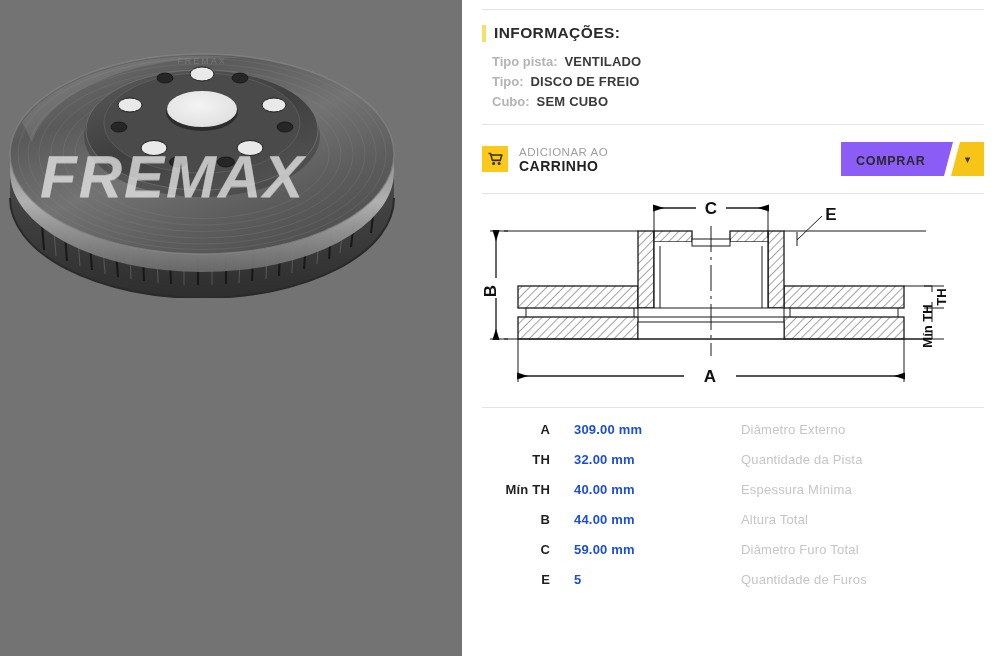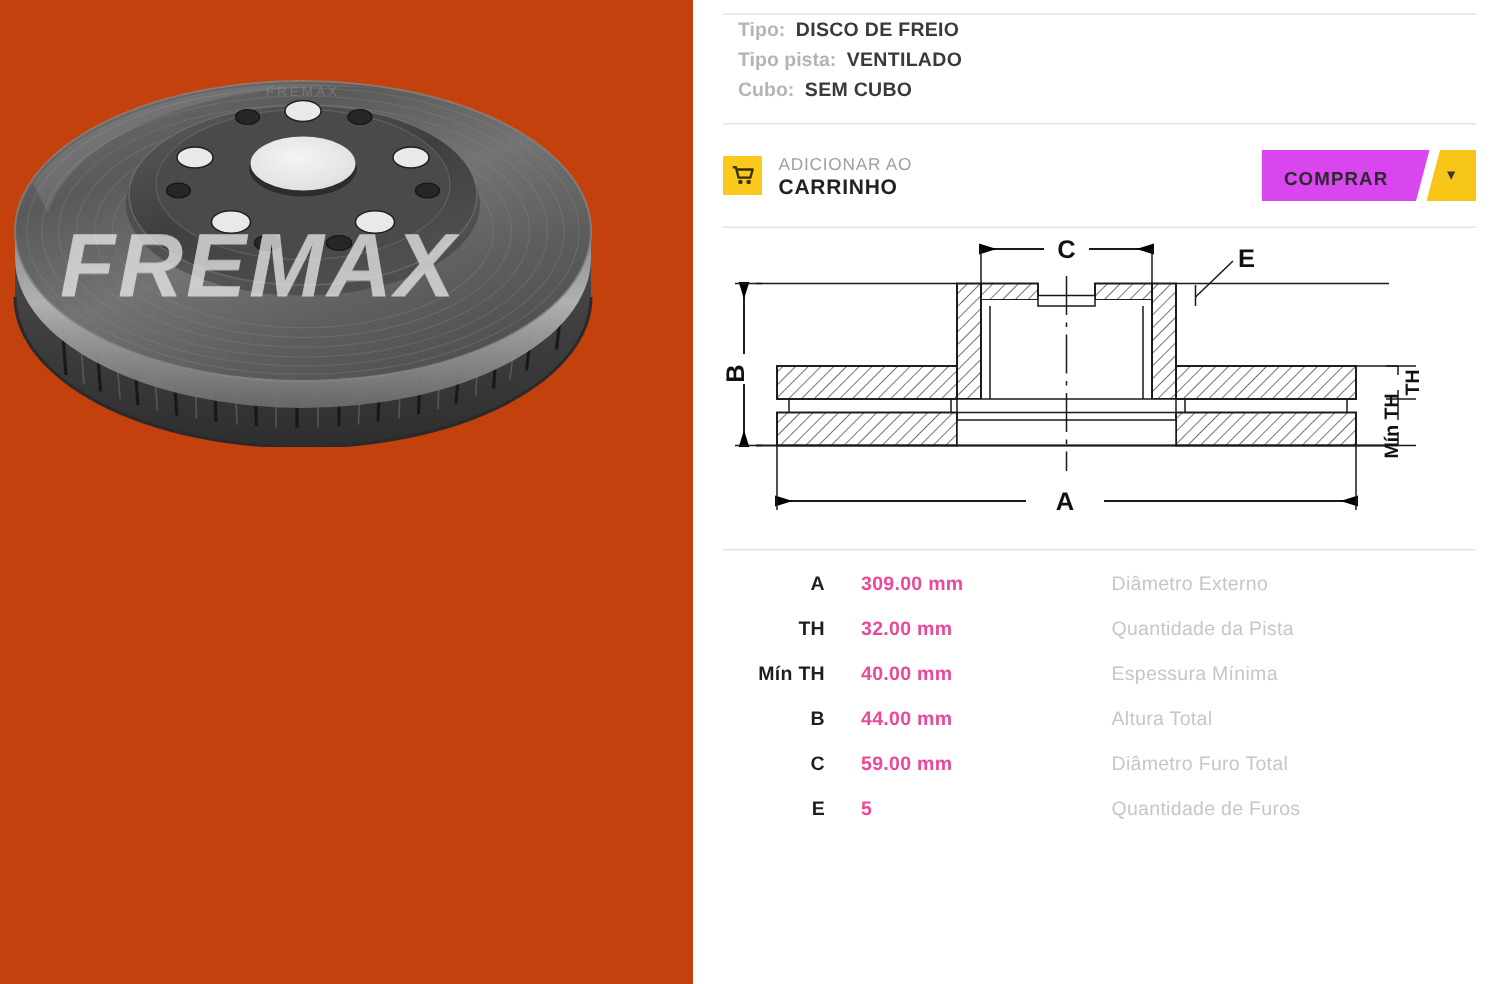--- a/index.html
+++ b/index.html
@@ -8,21 +8,21 @@
     background: #ffffff;
     font-family: "Liberation Sans", sans-serif;
     overflow: hidden;
   }
   .page { position: relative; width: 1001px; height: 656px; display: flex; }
 
   
   .photo-pane {
     position: relative;
     width: 462px; height: 656px;
-    background: #c2410c;
+    background: #737373;
     flex: 0 0 462px;
   }
   .photo-stage {
     position: absolute; left: 0; top: 0; width: 462px; height: 300px;
   }
   .disc-svg { position: absolute; left: 2px; top: 2px; }
   .watermark {
     position: absolute;
     left: 40px; top: 142px;
     width: 330px;
@@ -79,21 +79,21 @@
     display: flex; align-items: center; justify-content: center;
     flex: 0 0 26px; cursor: pointer;
   }
   .cart-labels { margin-left: 11px; line-height: 14px; }
   .cart-l1 { font-size: 11.5px; color: #9e9e9e; letter-spacing: 0.5px; text-align: center; }
   .cart-l2 { font-size: 14px; color: #222; font-weight: 700; letter-spacing: 0.5px; }
   .spacer { flex: 1 1 auto; }
 
   .buy-group { display: flex; align-items: stretch; height: 34px; cursor: pointer; }
   .buy-main {
-    background: #d946ef; color: #2a2a2a;
+    background: #8b5cf6; color: #2a2a2a;
     font-size: 12.5px; font-weight: 700; letter-spacing: 0.7px;
     display: flex; align-items: center; padding: 4px 17px 0 15px;
     clip-path: polygon(0 0, 100% 0, calc(100% - 9px) 100%, 0 100%);
     width: 112px;
   }
   .buy-arrow {
     background: #f6c518; width: 33px;
     display: flex; align-items: center; justify-content: center;
     clip-path: polygon(9px 0, 100% 0, 100% 100%, 0 100%);
     margin-left: -2px;
@@ -110,21 +110,21 @@
     height: 30px;
   }
   .dim-key {
     width: 80px; text-align: right;
     font-size: 13px; font-weight: 700; color: #1f1f1f;
     letter-spacing: 0.2px;
     padding-right: 0;
   }
   .dim-val {
     width: 155px; padding-left: 24px;
-    font-size: 13px; font-weight: 700; color: #ec4899;
+    font-size: 13px; font-weight: 700; color: #1d4ed8;
     letter-spacing: 0.2px;
   }
   .dim-desc {
     font-size: 13px; color: #c6c6c6; letter-spacing: 0.2px; margin-left: 36px;
   }
 </style>
 </head>
 <body>
 
 <div class="page">
@@ -244,29 +244,33 @@
         <text x="200" y="62" text-anchor="middle" font-family="Liberation Sans, sans-serif" font-size="9" fill="#8d8d8d" opacity="0.55" letter-spacing="2">FREMAX</text>
       </svg>
       <div class="watermark">FREMAX</div>
     </div>
   </div>
 
   <div class="info-pane">
 
     <div class="rule top"></div>
 
+    <div class="section-head">
+      <span class="accent-bar"></span>
+      <span class="section-title">INFORMAÇÕES:</span>
+    </div>
 
     <div class="specs">
+      <div class="spec-row">
+        <span class="spec-key">Tipo pista:</span>
+        <span class="spec-val">VENTILADO</span>
+      </div>
       <div class="spec-row">
         <span class="spec-key">Tipo:</span>
         <span class="spec-val">DISCO DE FREIO</span>
-      </div>
-      <div class="spec-row">
-        <span class="spec-key">Tipo pista:</span>
-        <span class="spec-val">VENTILADO</span>
       </div>
       <div class="spec-row">
         <span class="spec-key">Cubo:</span>
         <span class="spec-val">SEM CUBO</span>
       </div>
     </div>
 
     <div class="rule"></div>
 
     <div class="cart-row">

